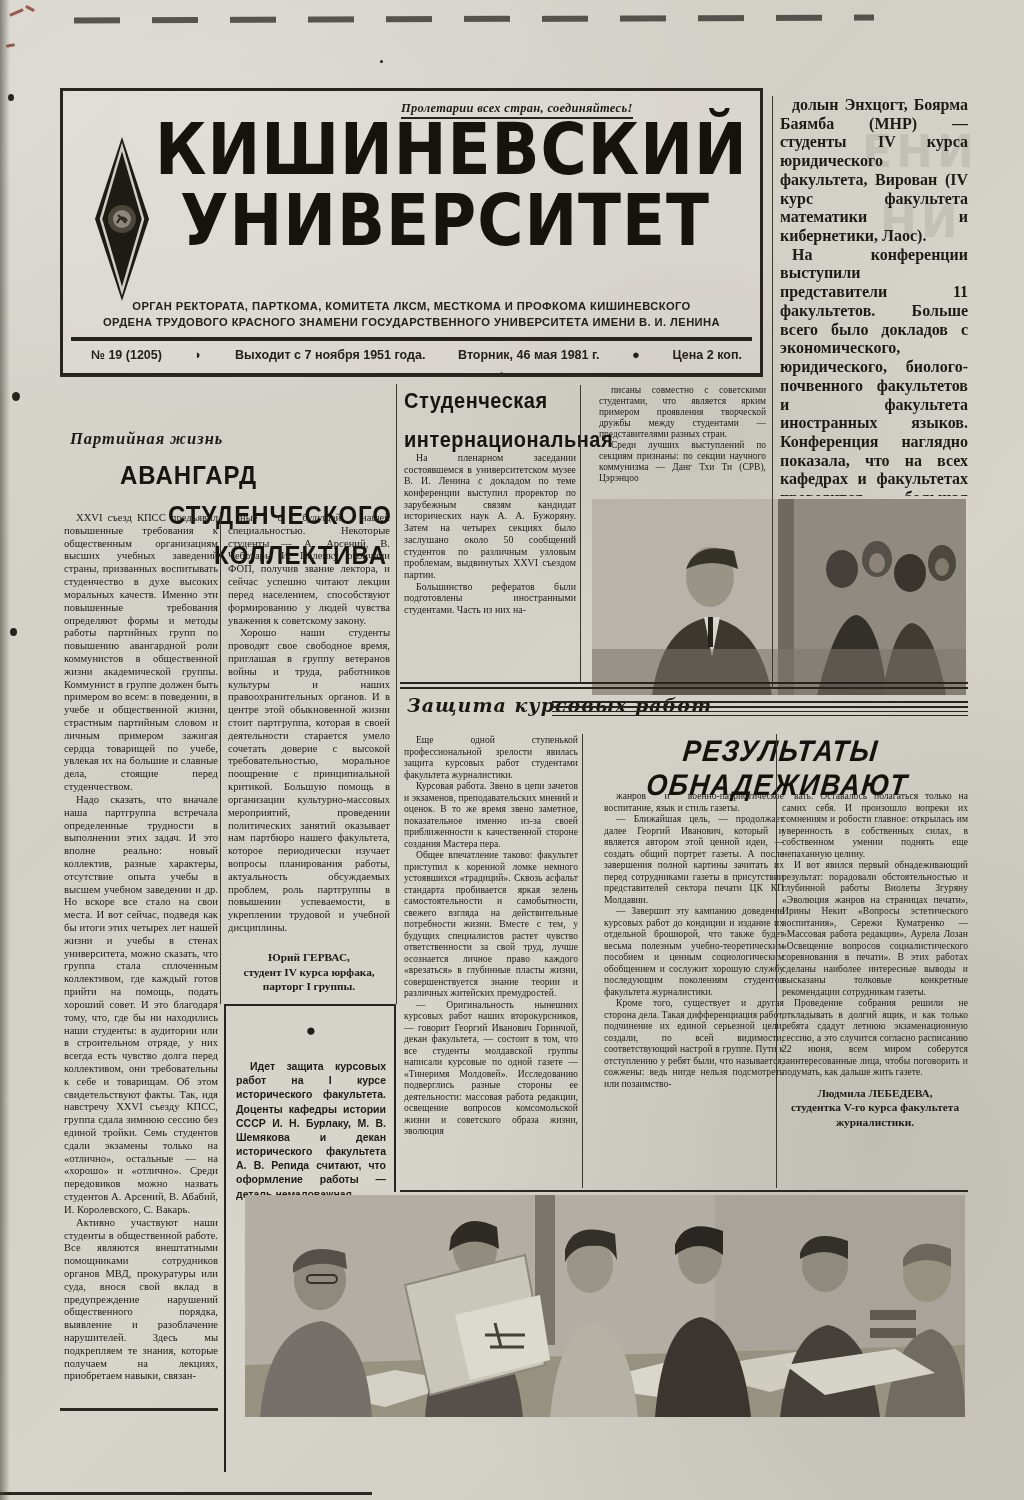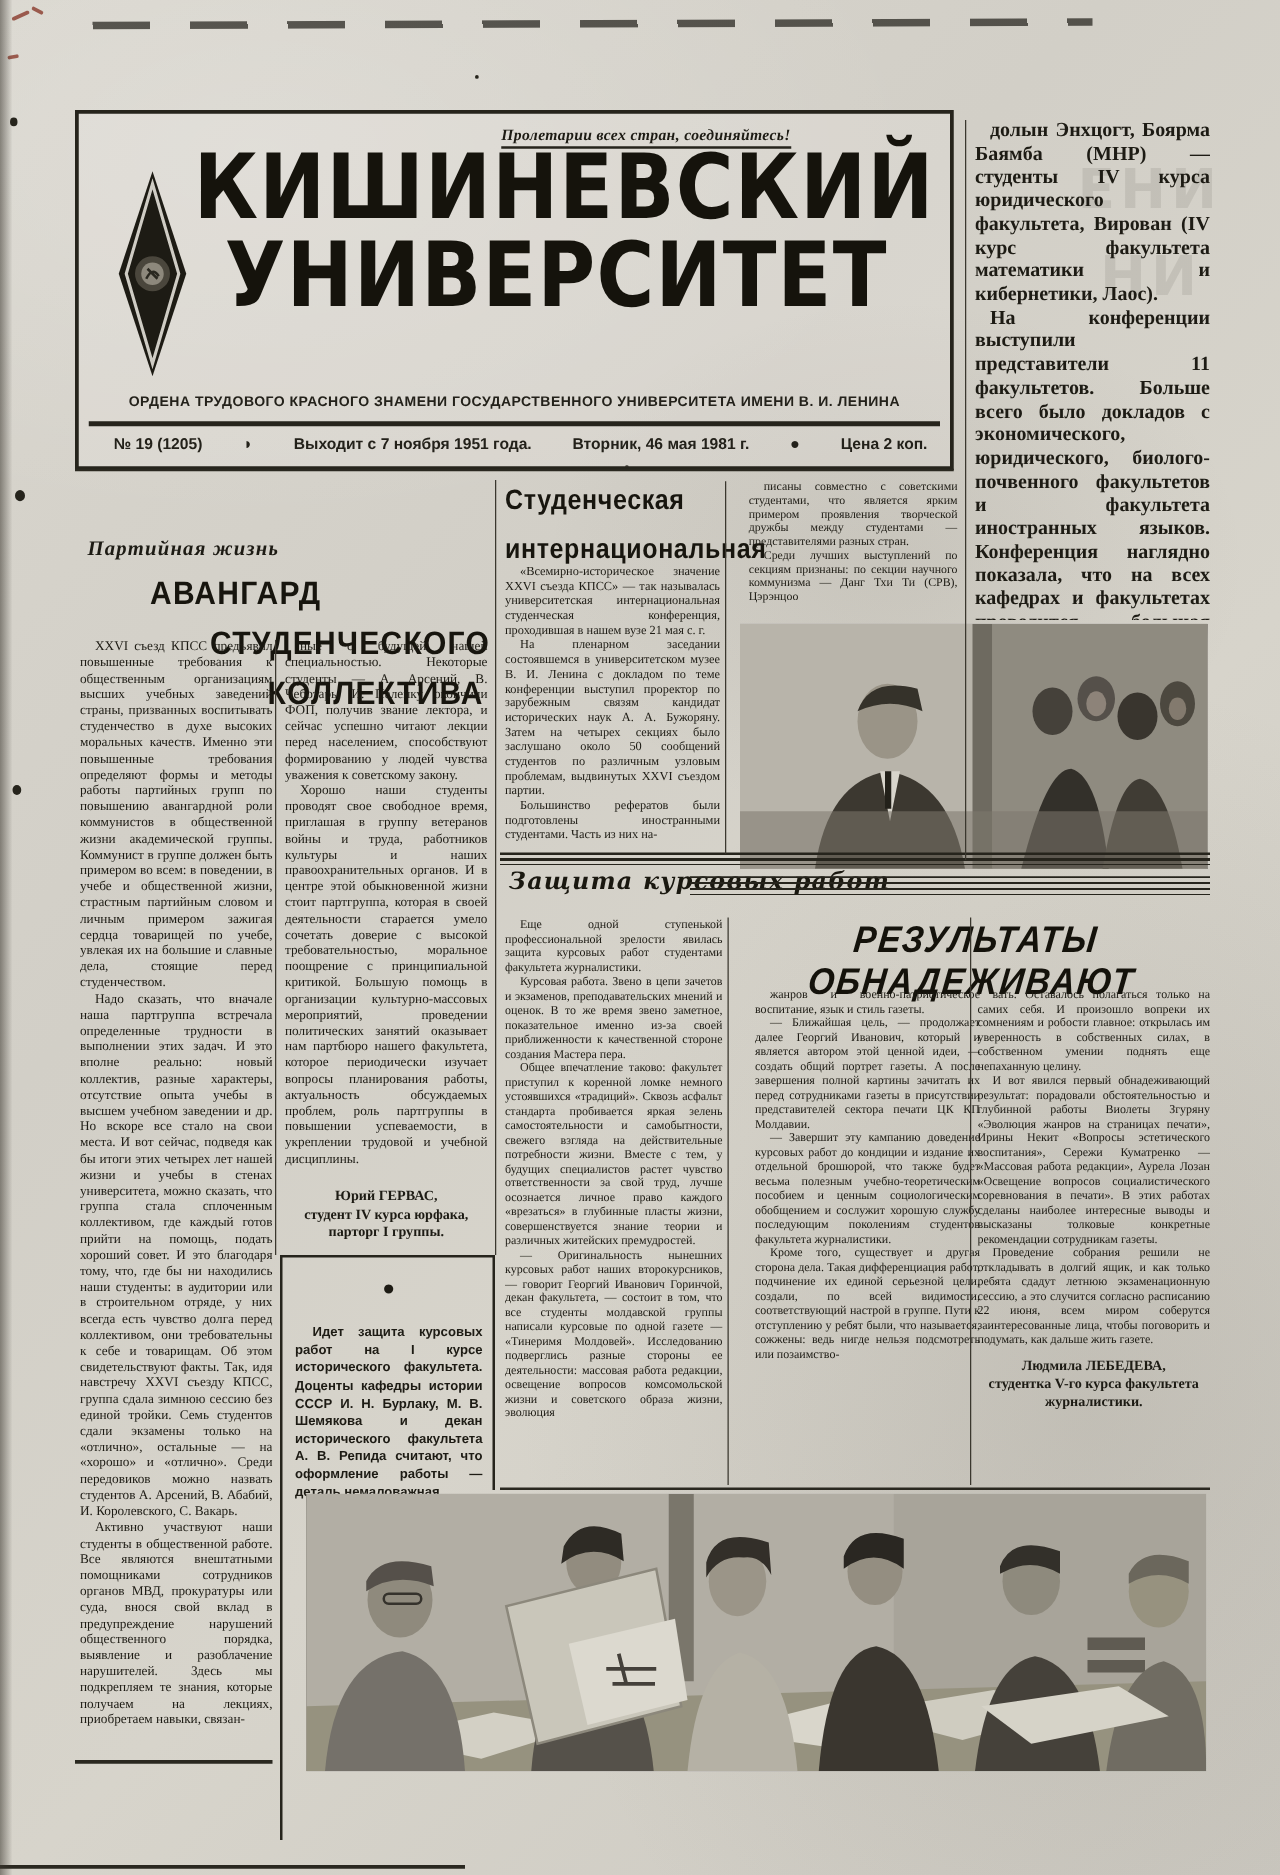--- a/index.html
+++ b/index.html
@@ -89,20 +89,21 @@
       <polygon points="29,2 56,84 29,166 2,84" fill="#1d1b14"></polygon>
       <polygon points="29,12 50,84 29,156 8,84" fill="none" stroke="#cfccc4" stroke-width="2.5"></polygon>
       <circle cx="29" cy="84" r="14" fill="#4a463c"></circle>
       <circle cx="29" cy="84" r="9" fill="#8d887c"></circle>
       <path d="M24,88 q5,-10 10,-2 M25,80 l8,8" stroke="#2a2820" stroke-width="2" fill="none"></path>
     </svg>
     <div class="nptitle">
       <div>КИШИНЕВСКИЙ</div>
       <div>УНИВЕРСИТЕТ</div>
     </div>
+    <div class="orgline" style="top:209px;">ОРГАН РЕКТОРАТА, ПАРТКОМА, КОМИТЕТА ЛКСМ, МЕСТКОМА И ПРОФКОМА КИШИНЕВСКОГО</div>
     <div class="orgline" style="top:225px;">ОРДЕНА ТРУДОВОГО КРАСНОГО ЗНАМЕНИ ГОСУДАРСТВЕННОГО УНИВЕРСИТЕТА ИМЕНИ В. И. ЛЕНИНА</div>
     <div class="thickrule"></div>
     <div class="issuebar">
       <span>№ 19 (1205)</span>
       <span class="mark">◗</span>
       <span>Выходит с 7 ноября 1951 года.</span>
       <span>Вторник, 46 мая 1981 г.</span>
       <span class="mark">●</span>
       <span>Цена 2 коп.</span>
     </div>
@@ -168,21 +169,20 @@
     <div class="captext" style="margin-top:20px;">Идет защита курсовых работ на I курсе исторического факультета. Доценты кафедры истории СССР И. Н. Бурлаку, М. В. Шемякова и декан исторического факультета А. В. Репида считают, что оформление работы — деталь немаловажная...</div>
     <div class="capcredit">Фото М. МИКУЛЕСКУ.</div>
   </div>
   <div class="abs vr" style="left:394px;top:1004px;height:188px;width:2px;background:#26241c;"></div>
 
   <div class="abs" style="left:404px;top:388px;width:176px;">
     <div class="internh">Студенческая</div>
     <div class="internh" style="margin-top:16px;">интернациональная</div>
   </div>
   <div class="abs col b2" style="left:404px;top:452px;width:172px;height:232px;">
-    <p>«Всемирно-историческое значение XXVI съезда КПСС» — так называлась университетская интернациональная студенческая конференция, проходившая в нашем вузе 21 мая с. г.</p>
     <p>На пленарном заседании состоявшемся в университетском музее В. И. Ленина с докладом по теме конференции выступил проректор по зарубежным связям кандидат исторических наук А. А. Бужоряну. Затем на четырех секциях было заслушано около 50 сообщений студентов по различным узловым проблемам, выдвинутых XXVI съездом партии.</p>
     <p>Большинство рефератов были подготовлены иностранными студентами. Часть из них на-</p>
   </div>
   <div class="abs col b3" style="left:584px;top:385px;width:182px;height:112px;">
     <p>писаны совместно с советскими студентами, что является ярким примером проявления творческой дружбы между студентами — представителями разных стран.</p>
     <p>Среди лучших выступлений по секциям признаны: по секции научного коммунизма — Данг Тхи Ти (СРВ), Цэрэнцоо</p>
   </div>
 
   <div class="abs wavy" style="left:400px;top:682px;width:568px;height:10px;"></div>
   <div class="abs scriptrubric" style="left:407px;top:694px;">Защита курсовых работ</div>

